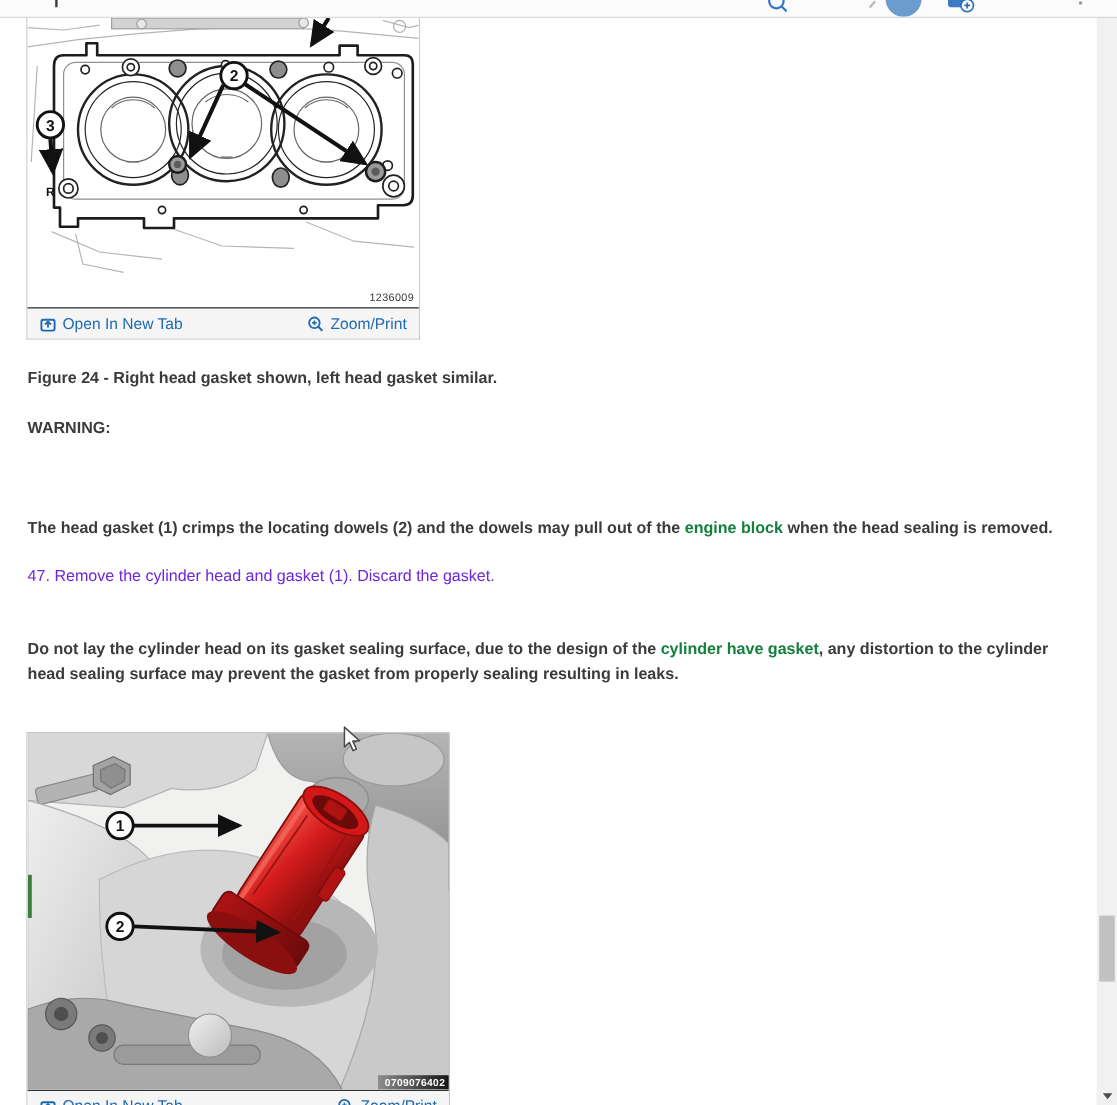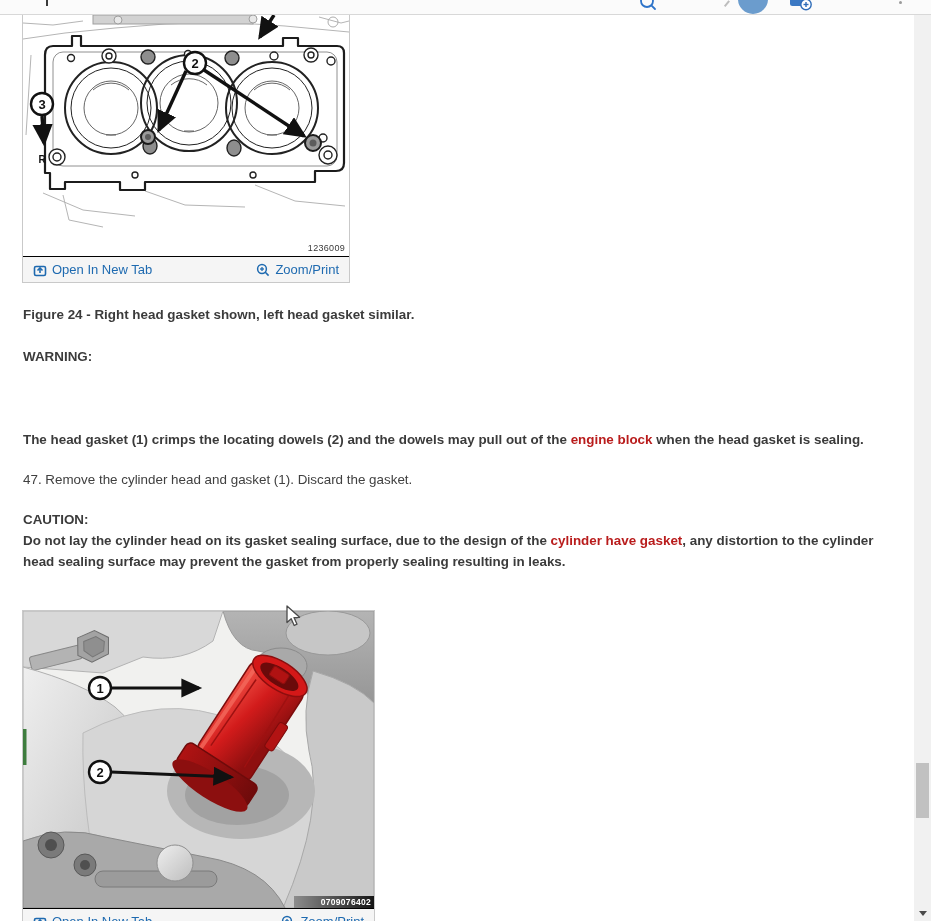--- a/index.html
+++ b/index.html
@@ -17,36 +17,36 @@
   .tb-dot{position:absolute;left:899px;top:1px;width:3px;height:3px;border-radius:50%;background:#9a9a9a;}
 
   
   .fig-card{position:absolute;background:#ffffff;border:1px solid #c9c9c9;box-sizing:border-box;}
   .fig1{left:22px;top:15px;width:328px;border-top:none;}
   .fig2{left:22px;top:610px;width:353px;}
   .fig-img{position:relative;background:#ffffff;overflow:hidden;}
   .fig1 .fig-img{width:326px;height:241px;}
   .fig2 .fig-img{width:351px;height:297px;}
   .img-num1{position:absolute;right:4px;bottom:3px;font-size:9px;color:#3a3a3a;letter-spacing:.3px;}
-  .img-num2{position:absolute;right:0;bottom:0;width:80px;height:12px;
+  .img-num2{position:absolute;right:0;bottom:0;width:59px;height:12px;
             background:linear-gradient(to right,#8d8d8d,#151515);color:#ffffff;
             font-size:8.5px;font-weight:bold;text-align:right;line-height:12px;
             padding-right:3px;box-sizing:border-box;letter-spacing:.3px;}
   .fig-footer{height:25px;background:#f5f5f5;border-top:1px solid #000000;
               display:flex;justify-content:space-between;align-items:center;
               padding:0 10px;}
   .fig-link{display:flex;align-items:center;gap:5px;color:#1e6ab0;font-size:13px;
             cursor:pointer;text-decoration:none;}
   .fig-link svg{flex:0 0 auto;}
 
   
   .tx{position:absolute;left:23px;width:872px;font-size:13.4px;line-height:21px;color:#3b3b3b;}
   .b{font-weight:bold;}
-  .step{color:#404040;}
-  .inlink{color:#b91c1c;cursor:pointer;}
+  .step{color:#6d28d9;}
+  .inlink{color:#15803d;cursor:pointer;}
 
   
   .sb-track{position:absolute;left:914px;top:15px;width:17px;height:906px;background:#f1f1f1;z-index:5;}
   .sb-thumb{position:absolute;left:2px;top:748px;width:13px;height:55px;background:#c1c1c1;}
   .sb-btn{position:absolute;left:0;bottom:0;width:17px;height:16px;background:#f1f1f1;}
   .sb-arrow{position:absolute;left:4.5px;top:6px;width:0;height:0;
             border-left:4px solid transparent;border-right:4px solid transparent;
             border-top:5px solid #4a4a4a;}
 
   
@@ -182,25 +182,24 @@
         </svg>
         <span>Zoom/Print</span>
       </a>
     </div>
   </div>
 
   <div class="tx b" style="top:304px">Figure 24 - Right head gasket shown, left head gasket similar.</div>
 
   <div class="tx b" style="top:346px">WARNING:</div>
 
-  <div class="tx b" style="top:429px"><span>The head gasket (1) crimps the locating dowels (2) and the dowels may pull out of the </span><span class="inlink">engine block</span><span> when the head gasket is sealing.</span></div>
+  <div class="tx b" style="top:429px"><span>The head gasket (1) crimps the locating dowels (2) and the dowels may pull out of the </span><span class="inlink">engine block</span><span> when the head sealing is removed.</span></div>
 
   <div class="tx step" style="top:469px">47. Remove the cylinder head and gasket (1). Discard the gasket.</div>
 
-  <div class="tx b" style="top:509px">CAUTION:</div>
   <div class="tx b" style="top:530px"><span>Do not lay the cylinder head on its gasket sealing surface, due to the design of the </span><span class="inlink">cylinder have gasket</span><span>, any distortion to the cylinder head sealing surface may prevent the gasket from properly sealing resulting in leaks.</span></div>
 
   <div class="fig-card fig2">
     <div class="fig-img">
       <svg width="351" height="297" viewBox="0 0 351 297">
         <defs>
           <marker id="ah2" markerWidth="7" markerHeight="6" refX="5.5" refY="3" orient="auto">
             <path d="M0,0 L6.5,3 L0,6 Z" fill="#111"></path>
           </marker>
           <linearGradient id="gMetal" x1="0" y1="0" x2="1" y2="1">

